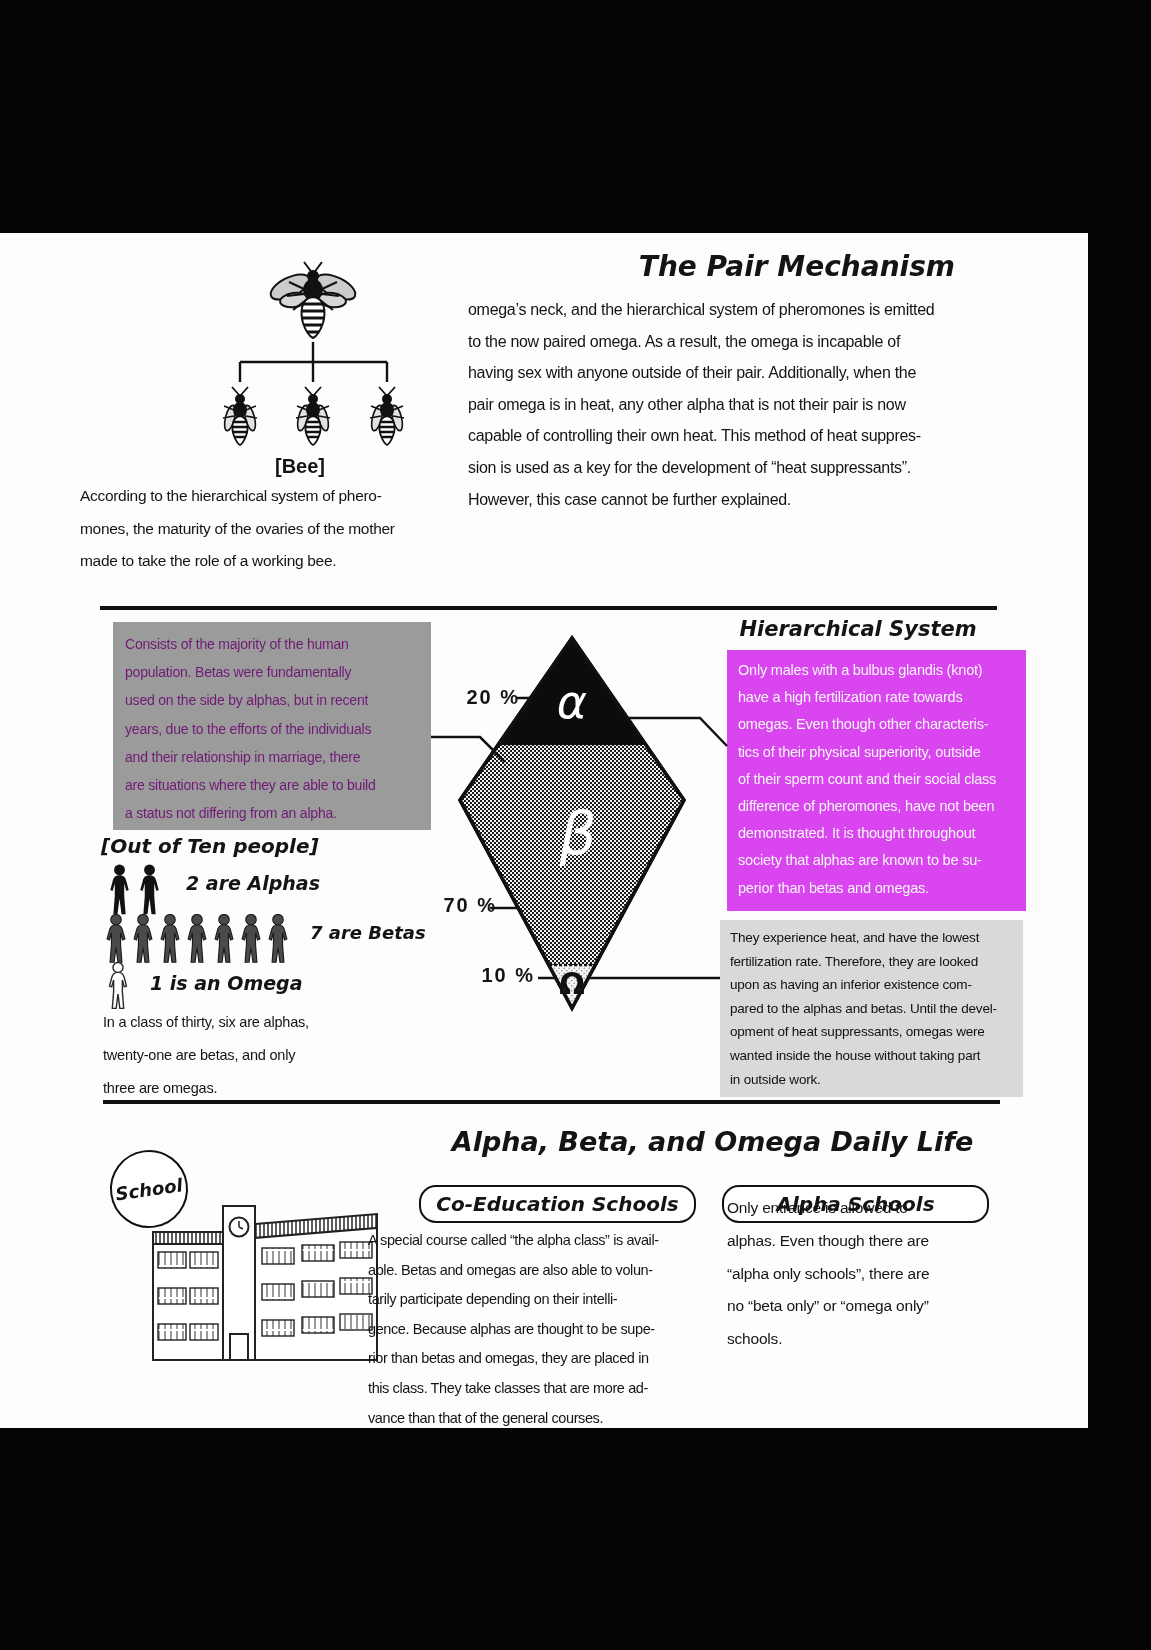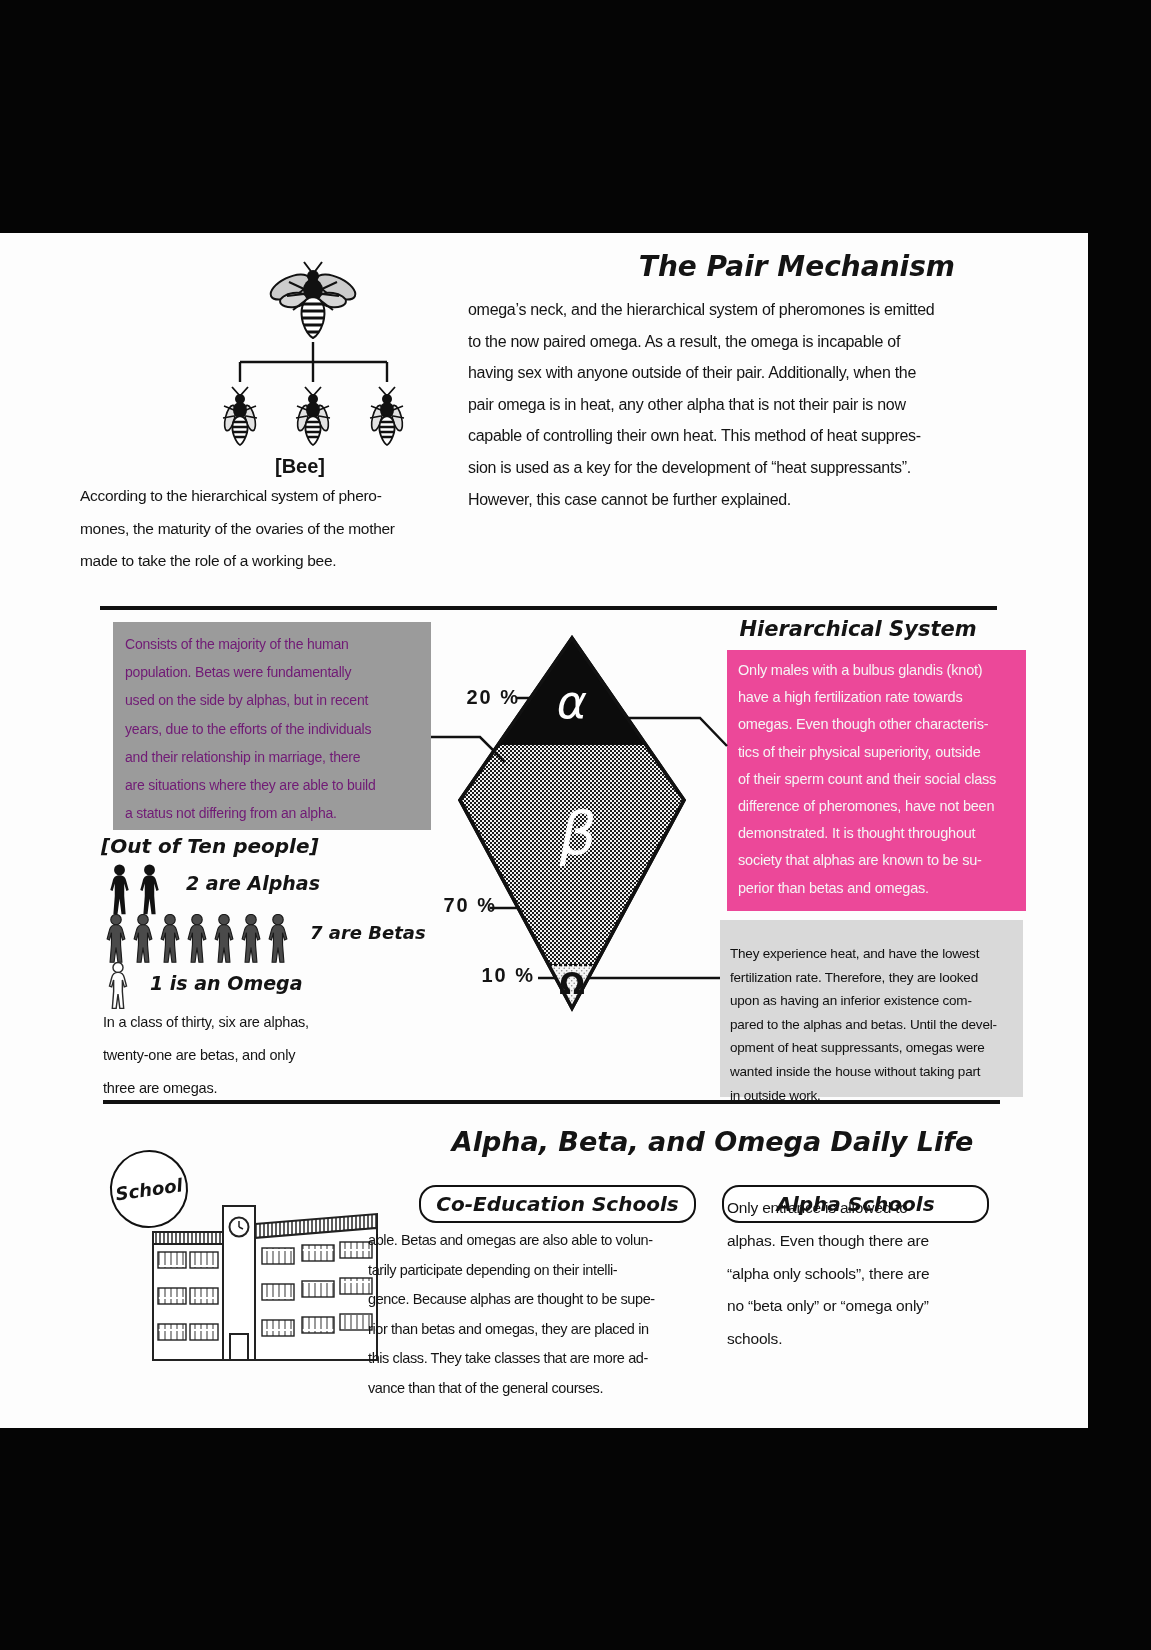--- a/index.html
+++ b/index.html
@@ -5,21 +5,21 @@
   html,body{margin:0;padding:0;background:#000;}
   .stage{position:relative;width:1151px;height:1650px;background:#050505;overflow:hidden;
          font-family:"Liberation Sans",sans-serif;color:#141414;}
   .page{position:absolute;left:0;top:233px;width:1088px;height:1195px;background:#fdfdfd;}
   .abs{position:absolute;}
   .nowrap div{white-space:nowrap;}
   .comic{font-family:"DejaVu Sans",sans-serif;font-weight:bold;font-style:italic;}
   .bodytxt{font-size:16px;letter-spacing:-0.3px;}
   .divider{background:#111;height:4px;}
   .graybox{background:#9b9b9b;color:#701a75;}
-  .blackbox{background:#ec4899;color:#f5f5f5;}
+  .blackbox{background:#d946ef;color:#f5f5f5;}
   .lightbox{background:#d9d9d9;color:#101010;}
   .pct{font-weight:bold;font-size:20px;letter-spacing:2px;text-align:right;}
   .pill{background:#fff;border:2.5px solid #111;border-radius:17px;text-align:right;
         display:flex;align-items:center;justify-content:center;}
   .rowicons{display:flex;align-items:flex-end;}
 </style>
 </head>
 <body>
 
 <div class="stage">
@@ -149,21 +149,21 @@
       <div>have a high fertilization rate towards</div>
       <div>omegas. Even though other characteris-</div>
       <div>tics of their physical superiority, outside</div>
       <div>of their sperm count and their social class</div>
       <div>difference of pheromones, have not been</div>
       <div>demonstrated. It is thought throughout</div>
       <div>society that alphas are known to be su-</div>
       <div>perior than betas and omegas.</div>
     </div>
 
-  <div class="abs lightbox nowrap" style="left:720px;top:920px;width:303px;height:177px;padding:22px 10px;font-size:13.5px;letter-spacing:-0.2px;line-height:23.6px;box-sizing:border-box">
+  <div class="abs lightbox nowrap" style="left:720px;top:920px;width:303px;height:177px;padding:6px 10px;font-size:13.5px;letter-spacing:-0.2px;line-height:23.6px;box-sizing:border-box">
       <div>They experience heat, and have the lowest</div>
       <div>fertilization rate. Therefore, they are looked</div>
       <div>upon as having an inferior existence com-</div>
       <div>pared to the alphas and betas. Until the devel-</div>
       <div>opment of heat suppressants, omegas were</div>
       <div>wanted inside the house without taking part</div>
       <div>in outside work.</div>
     </div>
 
   <svg class="abs" style="left:398px;top:622px" width="330" height="396" viewBox="0 0 330 396">
@@ -269,20 +269,21 @@
         <rect x="190" y="112" width="32" height="16"></rect>
     </g>
     <rect x="73" y="4" width="32" height="154" fill="#fff" stroke="#222" stroke-width="2"></rect>
     <circle cx="89" cy="25" r="9.5" fill="#fff" stroke="#222" stroke-width="2"></circle>
     <path d="M89,25 L89,19 M89,25 L93,27" stroke="#222" stroke-width="1.5" fill="none"></path>
     <rect x="80" y="132" width="18" height="26" fill="#fff" stroke="#222" stroke-width="2"></rect>
   </svg>
 
   <div class="abs pill comic" style="left:419px;top:1185px;width:273px;height:34px;font-size:20px">Co-Education Schools</div>
   <div class="abs nowrap" style="left:368px;top:1226px;font-size:14.5px;letter-spacing:-0.4px;line-height:29.6px">
+      <div>A special course called “the alpha class” is avail-</div>
       <div>able. Betas and omegas are also able to volun-</div>
       <div>tarily participate depending on their intelli-</div>
       <div>gence. Because alphas are thought to be supe-</div>
       <div>rior than betas and omegas, they are placed in</div>
       <div>this class. They take classes that are more ad-</div>
       <div>vance than that of the general courses.</div>
     </div>
 
   <div class="abs pill comic" style="left:722px;top:1185px;width:263px;height:34px;font-size:20px">Alpha Schools</div>
   <div class="abs nowrap" style="left:727px;top:1192px;font-size:15.5px;font-weight:normal;letter-spacing:-0.2px;line-height:32.8px">

